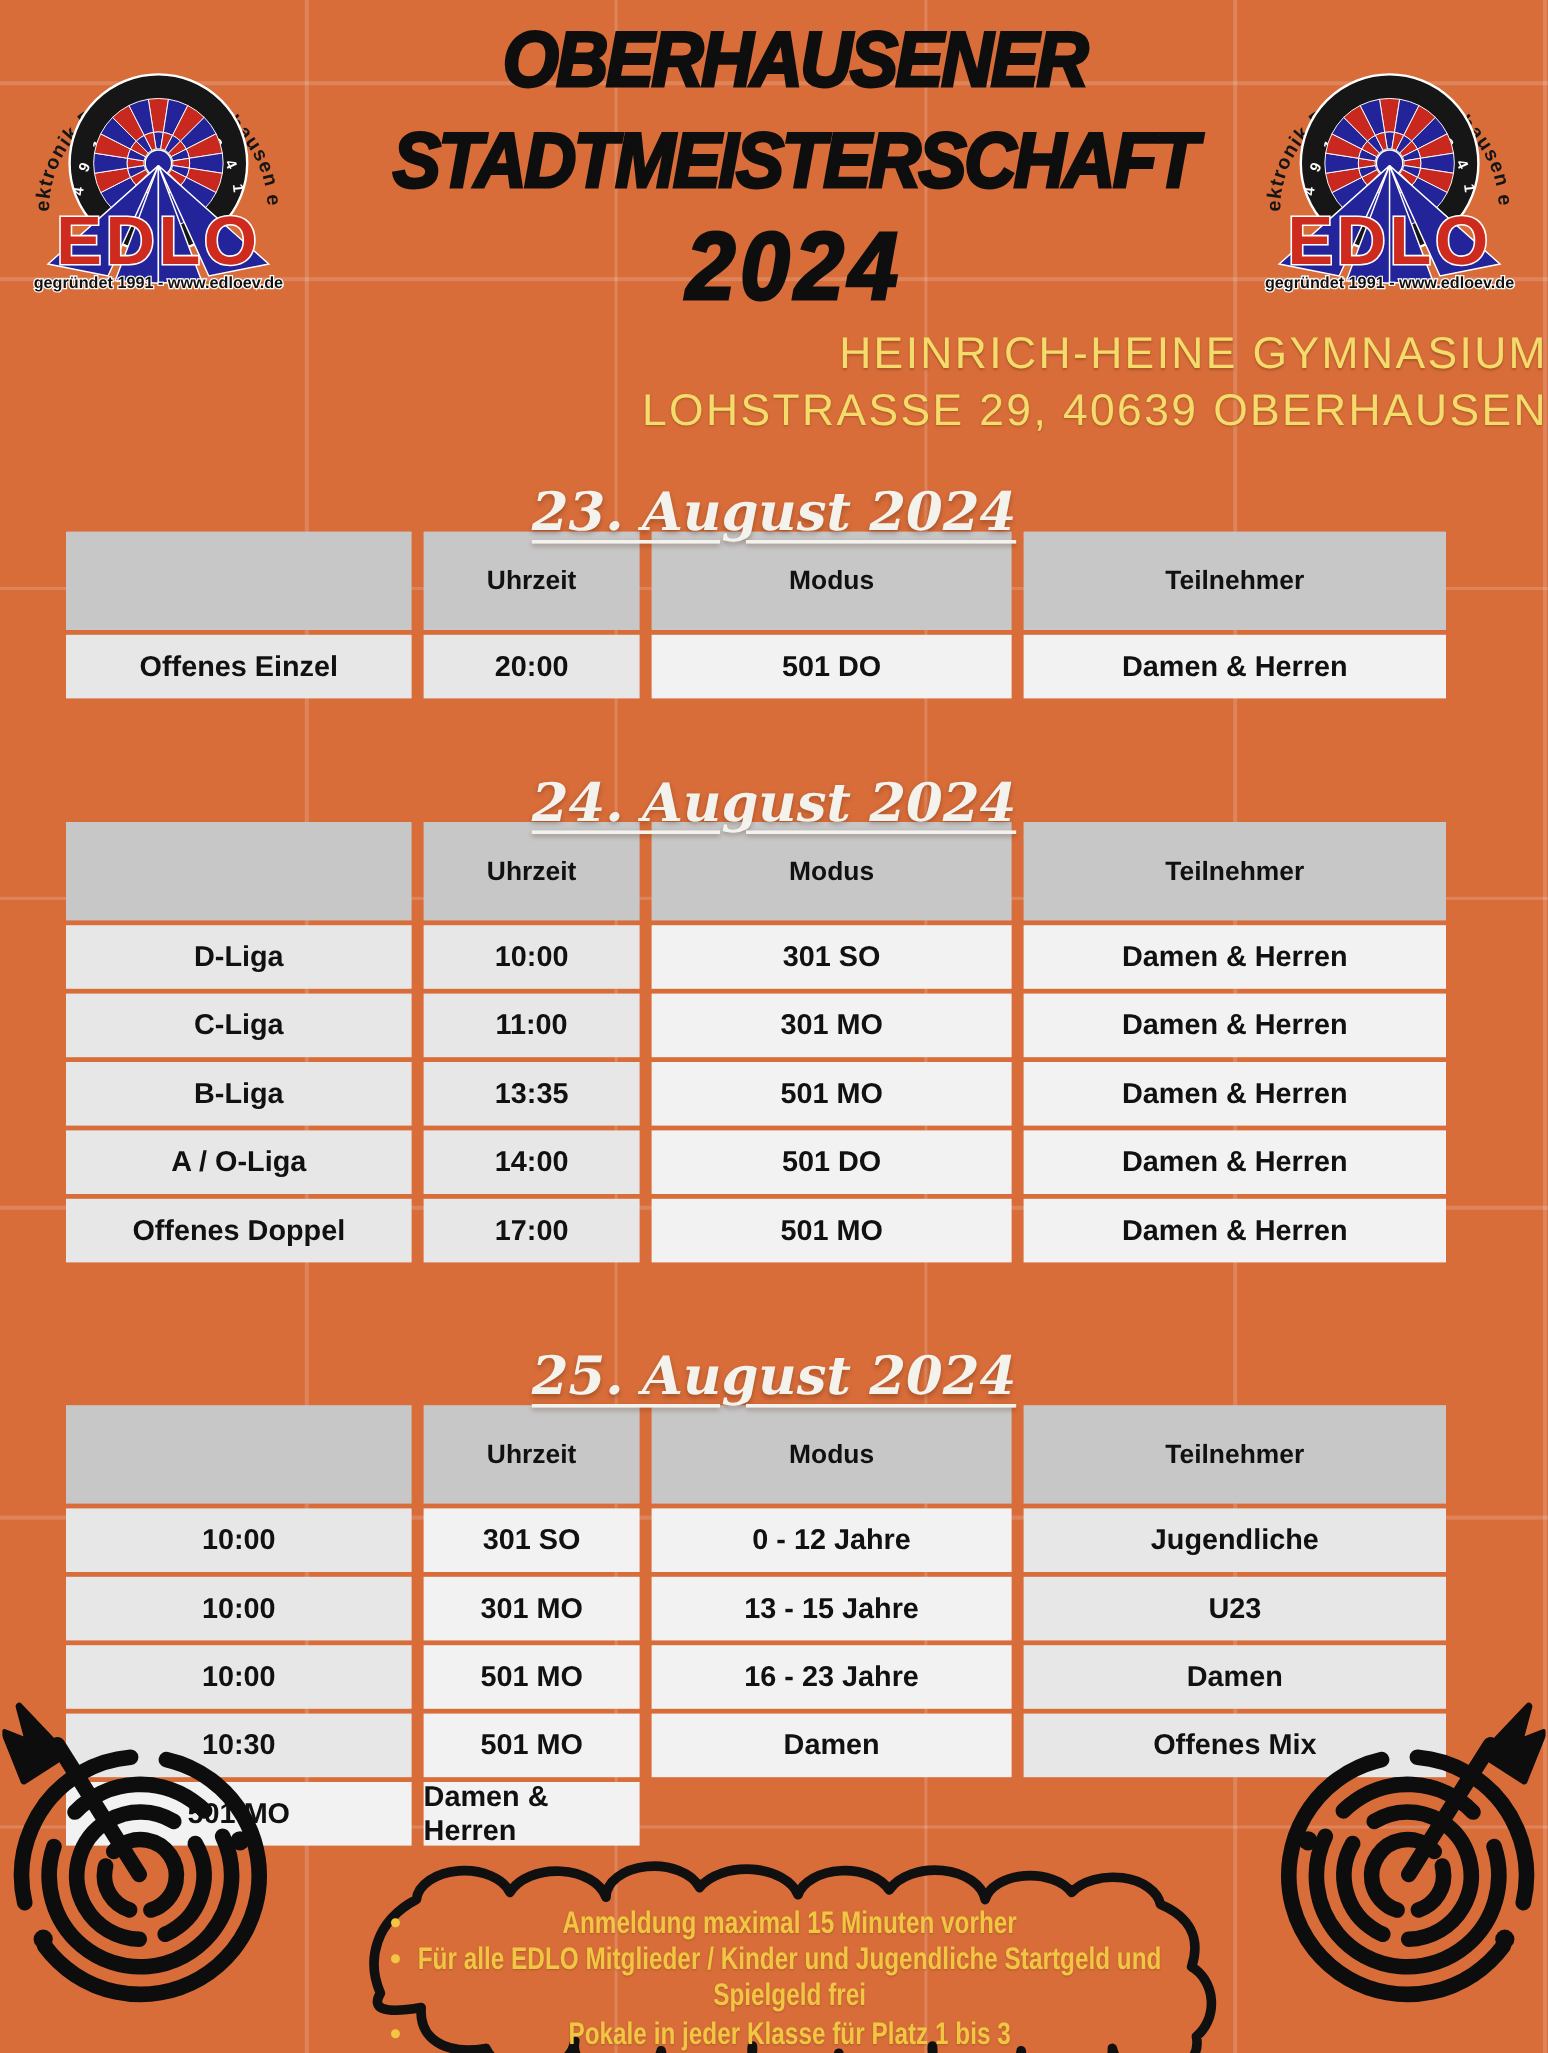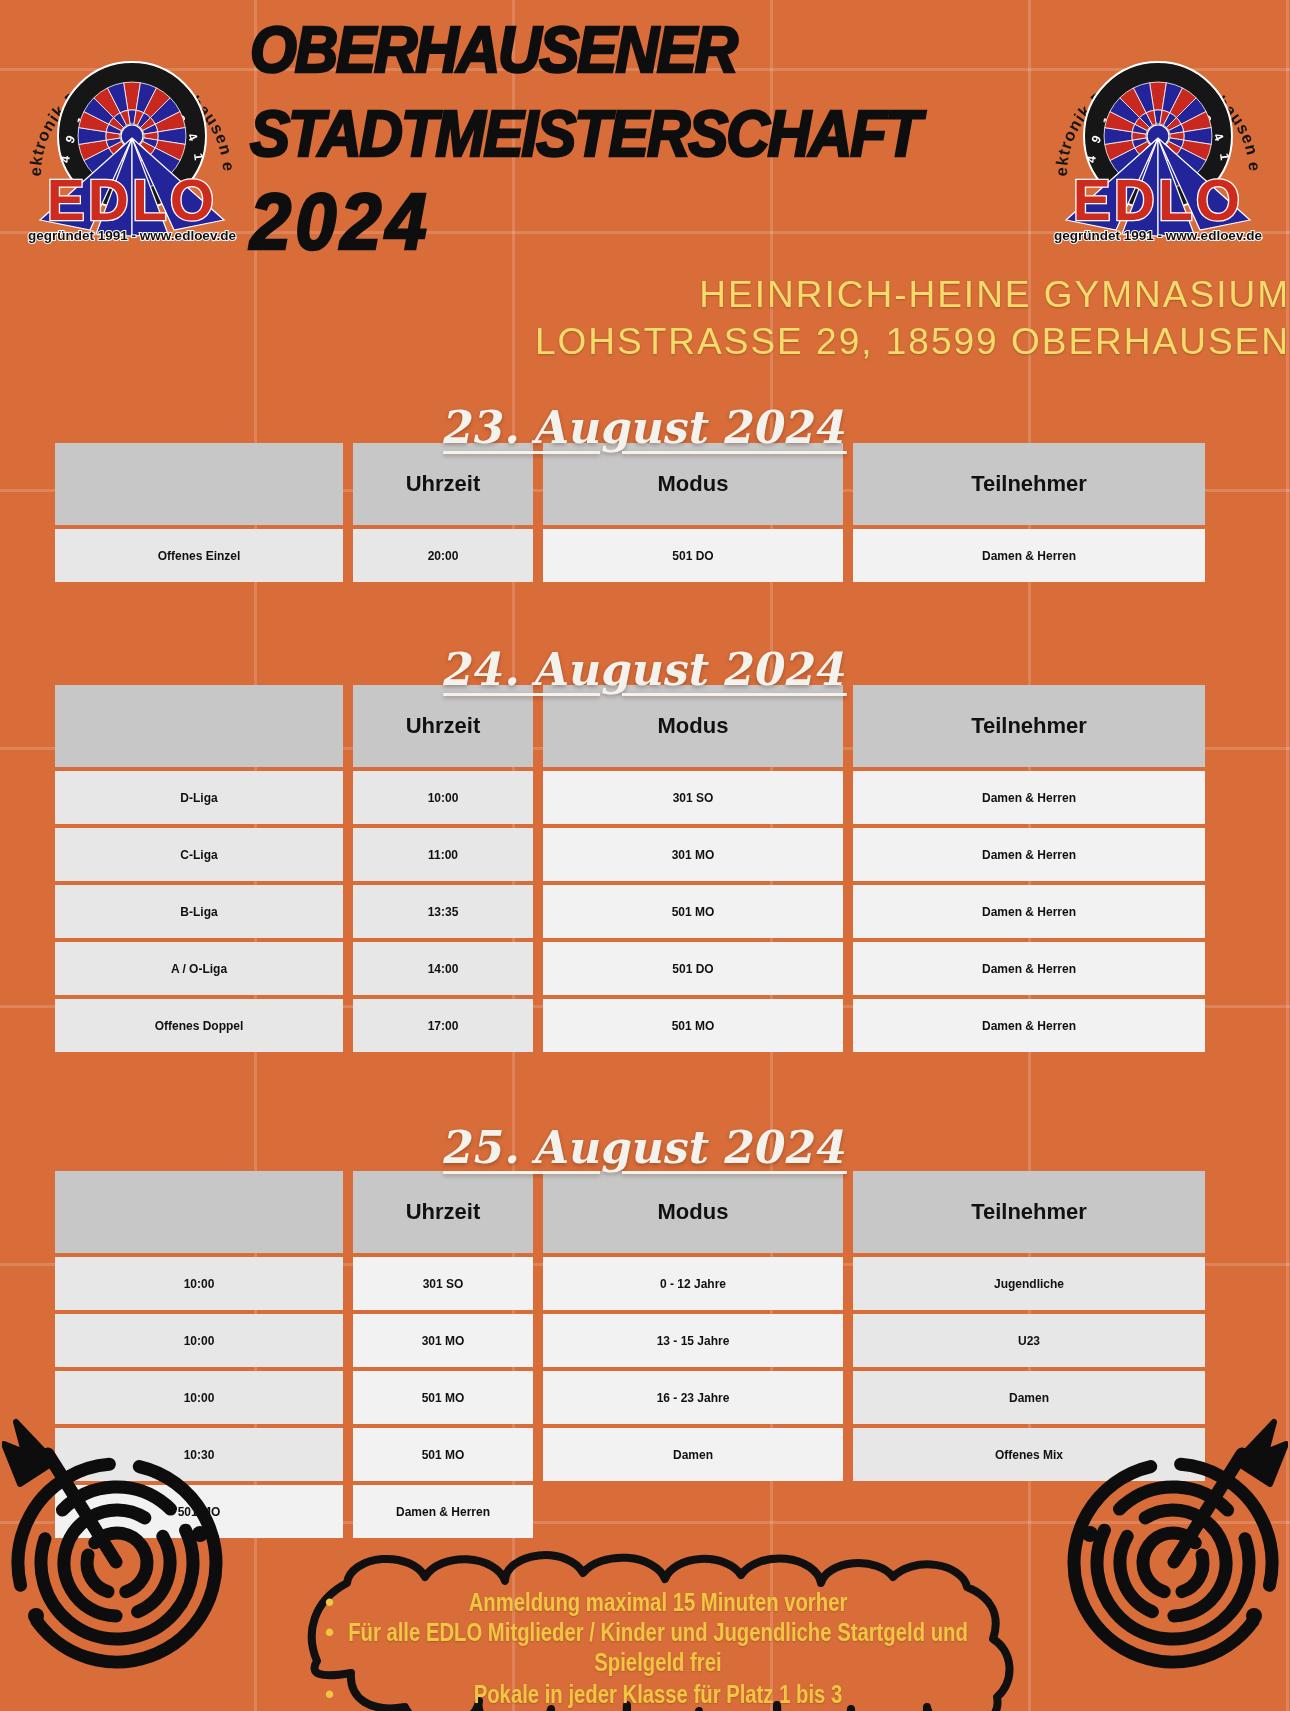--- a/index.html
+++ b/index.html
@@ -9,21 +9,21 @@
     overflow:hidden;
     font-family:"Liberation Sans",sans-serif;
     background-color:#D86D3A;
     background-image:
       repeating-linear-gradient(90deg, rgba(255,255,255,.16) 0 3px, transparent 3px 258px),
       repeating-linear-gradient(0deg,  rgba(255,255,255,.16) 0 3px, transparent 3px 258px);
     background-position:254px 0, 0 71px;
   }
 
   
-  .title-wrap{position:absolute;left:250px;top:8px;width:790px;z-index:2;}
+  .title-wrap{position:absolute;left:267px;top:8px;width:790px;text-align:center;z-index:2;}
   .title-line{
     font-style:italic;font-weight:bold;color:#0E0E0E;
     -webkit-text-stroke:2.5px #0E0E0E;
     font-size:60px;letter-spacing:-2px;height:84px;line-height:84px;
     transform:scaleY(1.08);
   }
   .title-line.year{font-size:74px;letter-spacing:4px;height:92px;line-height:92px;}
 
   
   .venue{position:absolute;left:0;top:271px;width:1290px;text-align:right;z-index:2;}
@@ -45,21 +45,21 @@
   
   .tbl{
     position:absolute;left:55px;width:1198px;z-index:1;
     display:grid;grid-template-columns:288px 180px 300px 352px;gap:4px 10px;
   }
   .hcell,.cell{
     display:flex;align-items:center;justify-content:center;
     font-weight:bold;color:#111;
   }
   .hcell{height:82px;background:#C7C7C8;font-size:22px;}
-  .cell{height:53px;background:#F2F2F2;font-size:12px;}
+  .cell{height:53px;background:#F2F2F2;font-size:24px;}
   .cell.dim{background:#E7E7E7;}
 
   
   .bubble{position:absolute;left:295px;top:1541px;width:725px;height:170px;z-index:4;}
   .bubble svg{position:absolute;left:0;top:0;overflow:visible;}
   .notes{position:absolute;left:20px;top:46px;width:685px;}
   .note-item{position:relative;line-height:30px;}
   .note-dot{
     position:absolute;left:10px;top:0;
     font-size:26px;color:#F1C643;font-weight:bold;
@@ -226,21 +226,21 @@
 </svg>
 
 <div class="title-wrap">
   <div class="title-line">OBERHAUSENER</div>
   <div class="title-line">STADTMEISTERSCHAFT</div>
   <div class="title-line year">2024</div>
 </div>
 
 <div class="venue">
   <div>HEINRICH-HEINE GYMNASIUM</div>
-  <div>LOHSTRASSE 29, 18599 OBERHAUSEN</div>
+  <div>LOHSTRASSE 29, 40639 OBERHAUSEN</div>
 </div>
 
 <div class="date-heading" style="top:370px;">23. August 2024</div>
 
 <div class="tbl" style="top:443px;">
   <div class="hcell"></div>
   <div class="hcell">Uhrzeit</div>
   <div class="hcell">Modus</div>
   <div class="hcell">Teilnehmer</div>
 

